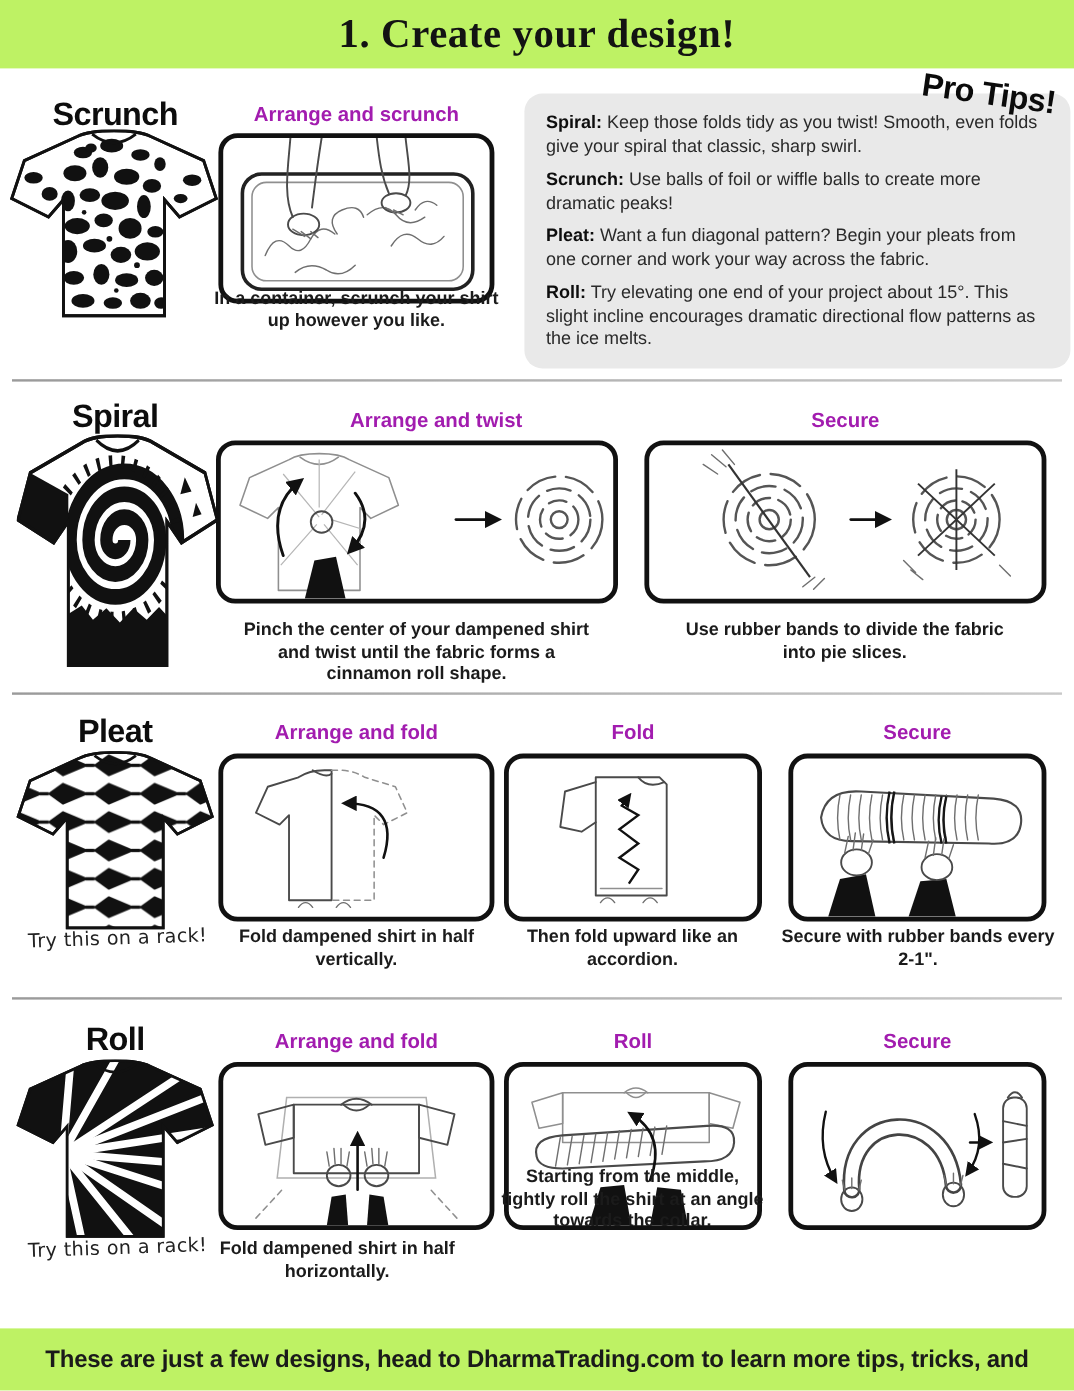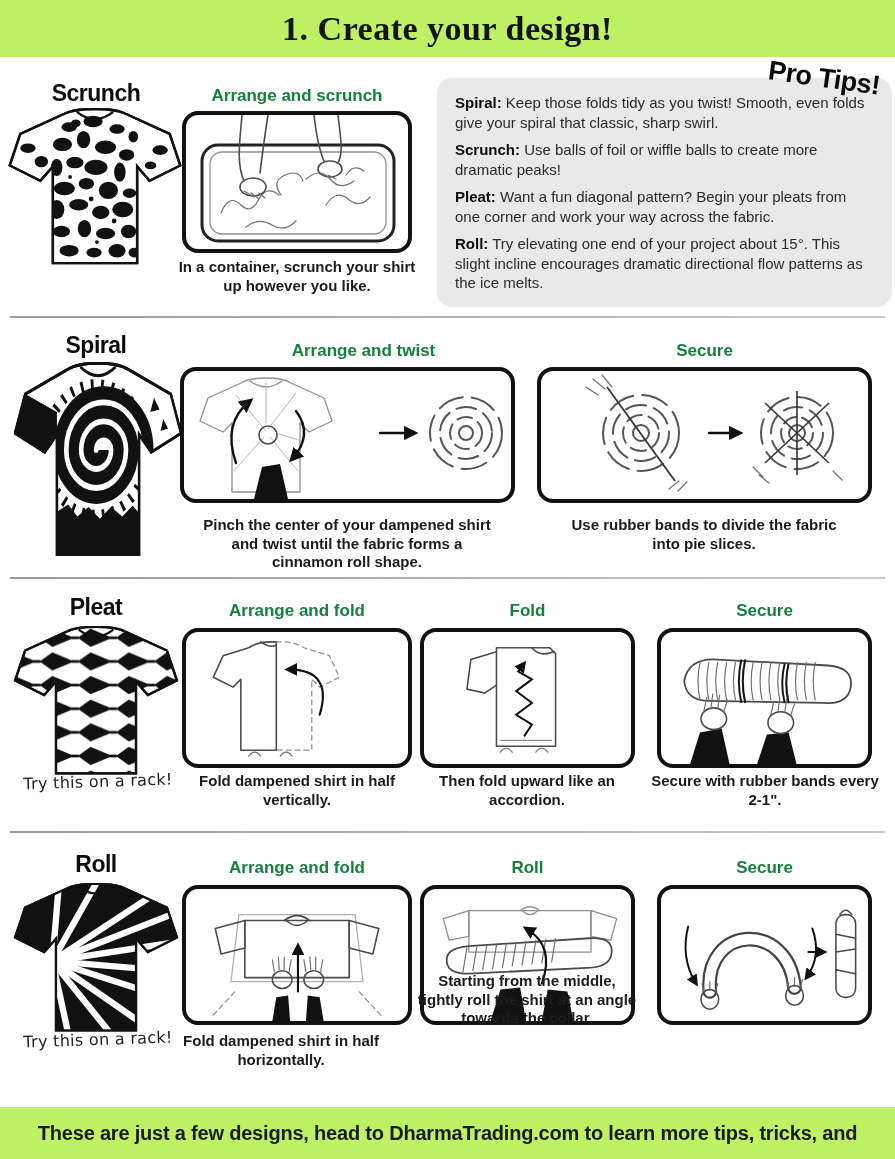--- a/index.html
+++ b/index.html
@@ -4,22 +4,22 @@
 <style>
   html,body{margin:0;padding:0;background:#fff}
   .page{position:relative;width:895px;height:1159px;background:#fff;overflow:hidden;
         font-family:"Liberation Sans",sans-serif;color:#111}
   .band{position:absolute;left:0;width:895px;background:#bef264}
   .band.top{top:0;height:57px}
   .band.bottom{top:1107px;height:52px}
   .main-title{margin:0;text-align:center;font:700 34px/57px "Liberation Serif",serif;letter-spacing:.5px;color:#131313}
   .footer-text{margin:0;text-align:center;font:700 20px/52px "Liberation Sans",sans-serif;letter-spacing:-.2px;color:#1a1a1a}
   .sec-head{position:absolute;left:10px;width:172px;margin:0;text-align:center;
-            font-size:23px;font-weight:800;letter-spacing:-.5px;color:#0d0d0d}
-  .step-title{position:absolute;text-align:center;font-size:17px;font-weight:700;color:#15803d}
+            font-size:27px;font-weight:800;letter-spacing:-.5px;color:#0d0d0d}
+  .step-title{position:absolute;text-align:center;font-size:17px;font-weight:700;color:#a21caf}
   .panel{position:absolute;border:4px solid #111;border-radius:16px;background:#fff;box-sizing:border-box;overflow:hidden}
   .panel svg{width:100%;height:100%;display:block}
   .caption{position:absolute;text-align:center;font-size:15px;font-weight:700;line-height:1.24;color:#1b1b1b}
   .shirt{position:absolute}
   .note{position:absolute;left:12px;width:172px;text-align:center;font-size:16px;color:#222;
         transform:rotate(-2deg);font-family:"DejaVu Sans",sans-serif;letter-spacing:.3px}
   .divider{position:absolute;left:10px;width:875px;height:2px;background:linear-gradient(to right,#9a9a9a,#c9c9c9)}
   .tips{position:absolute;left:437px;top:78px;width:455px;min-height:206px;background:#e9e9e9;
         border-radius:15px;padding:15px 18px 6px;box-sizing:border-box}
   .tips p{margin:0 0 8px;font-size:15px;line-height:1.3;color:#2a2a2a}
@@ -123,21 +123,21 @@
       </g>
       <g>
         <path class="ln" d="M152,0 C154,20 158,36 152,48"></path>
         <path class="ln" d="M128,0 C130,18 132,32 138,46"></path>
         <ellipse cx="144" cy="54" rx="12" ry="8" class="ln"></ellipse>
         <path class="fn" d="M135,58 l9,5 M142,60 l8,4"></path>
       </g>
     </svg>
   </div>
 
-  <div class="caption" style="left:172px;top:258px;width:250px">In a container, scrunch your shirt up however you like.</div>
+  <div class="caption" style="left:172px;top:240px;width:250px">In a container, scrunch your shirt up however you like.</div>
 
   <aside class="tips">
     <div class="tips-head">Pro Tips!</div>
     <p><b>Spiral:</b> <span>Keep those folds tidy as you twist! Smooth, even folds give your spiral that classic, sharp swirl.</span></p>
     <p><b>Scrunch:</b> <span>Use balls of foil or wiffle balls to create more dramatic peaks!</span></p>
     <p><b>Pleat:</b> <span>Want a fun diagonal pattern? Begin your pleats from one corner and work your way across the fabric.</span></p>
     <p><b>Roll:</b> <span>Try elevating one end of your project about 15°. This slight incline encourages dramatic directional flow patterns as the ice melts.</span></p>
   </aside>
 
   <div class="divider" style="top:316px"></div>

